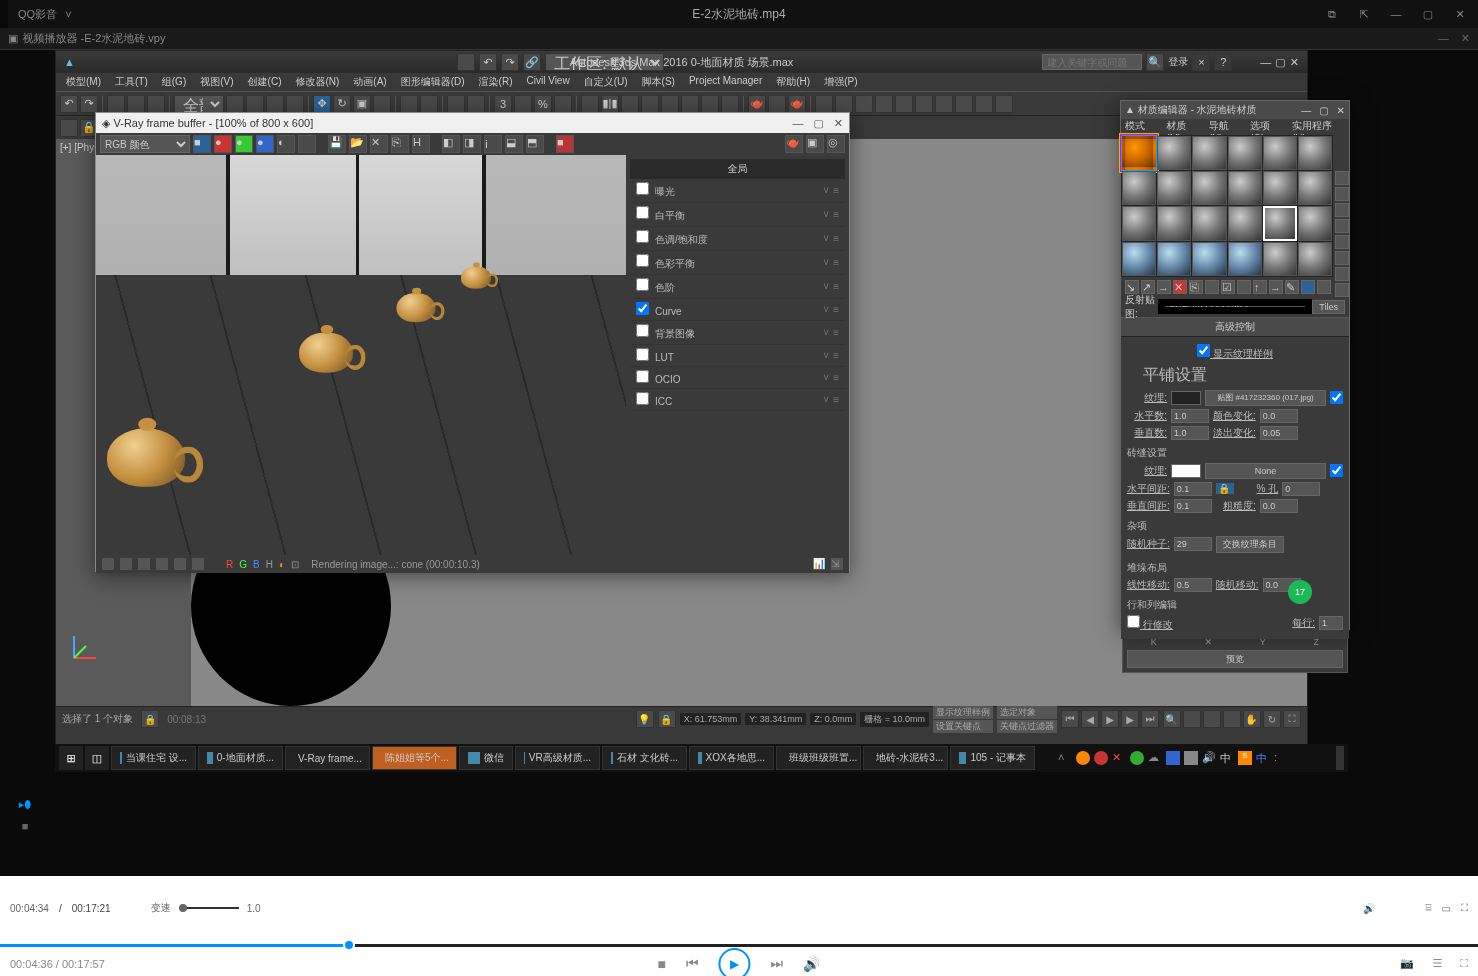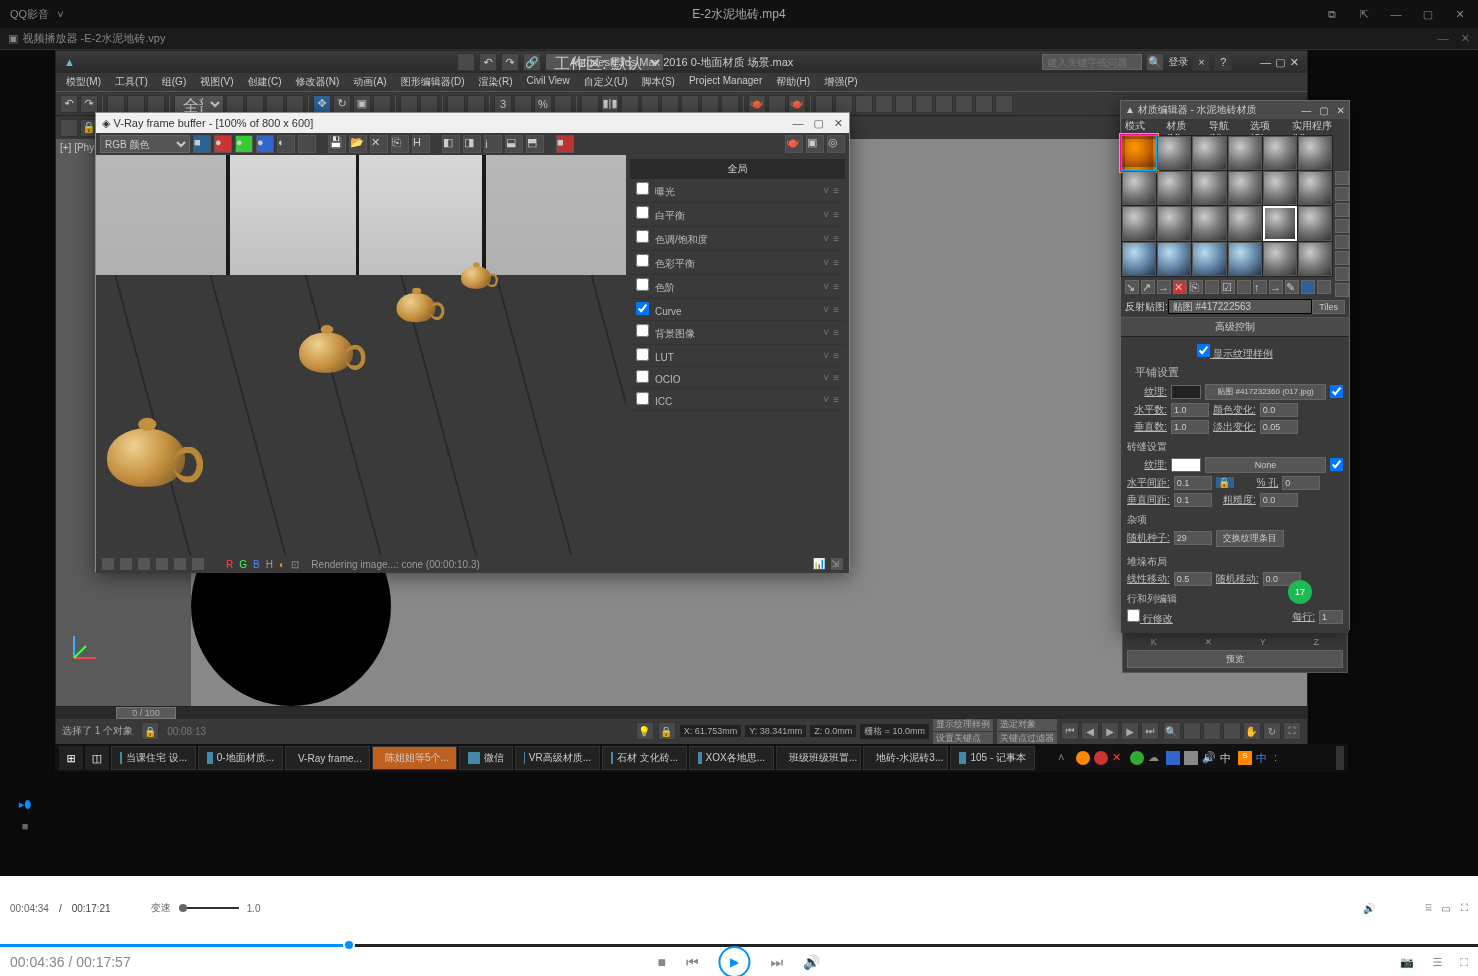--- a/index.html
+++ b/index.html
@@ -1,19 +1,19 @@
 <!DOCTYPE html>
 <html><head>
 <meta charset="utf-8">
 <style>
 * { margin: 0; padding: 0; box-sizing: border-box; font-family: "Microsoft YaHei", Arial, sans-serif; }
 body { background: #0a0a0a; color: #ccc; width: 1478px; height: 976px; overflow: hidden; position: relative; font-size: 11px; }
 
 
-.qq-top { height: 28px; background: #111; display: flex; align-items: center; padding: 0 10px; justify-content: space-between; }
+.qq-top { height: 28px; background: #111; display: flex; align-items: center; padding: 0 10px; justify-content: space-between; margin-left: 8px; }
 .qq-left { display: flex; align-items: center; gap: 8px; color: #888; }
 .qq-title { position: absolute; left: 50%; transform: translateX(-50%); color: #aaa; font-size: 12px; }
 .qq-right { display: flex; gap: 16px; color: #888; }
 .qq-icon { width: 16px; height: 16px; cursor: pointer; display: flex; align-items: center; justify-content: center; }
 
 
 .video-tab { height: 22px; background: #1a1a1a; display: flex; align-items: center; padding: 0 8px; color: #888; font-size: 11px; border-bottom: 1px solid #333; }
 
 
 .max-window { position: absolute; top: 50px; left: 55px; right: 170px; height: 695px; background: #444; border: 1px solid #222; }
@@ -75,21 +75,21 @@
 .mat-titlebar-icons { display: flex; gap: 8px; color: #ccc; }
 .mat-menu { height: 16px; display: flex; padding: 0 4px; gap: 8px; font-size: 10px; color: #ccc; }
 .mat-swatches { display: grid; grid-template-columns: repeat(6, 1fr); gap: 1px; background: #222; padding: 1px; }
 .mat-swatch { aspect-ratio: 1; background: radial-gradient(circle at 35% 30%, #ccc, #777, #333); border: 1px solid #555; }
 .mat-swatch.selected { border: 2px solid #fff; }
 .mat-swatch.colored { background: radial-gradient(circle at 35% 30%, #f90, #c60, #630); border: 3px dashed transparent; box-shadow: 0 0 0 1px #0af, 0 0 0 2px #f0a, 0 0 0 3px #fa0; }
 .mat-toolbar-v { position: absolute; right: 0; top: 34px; width: 16px; display: flex; flex-direction: column; gap: 2px; padding: 2px; }
 .mat-toolbar-h { height: 20px; display: flex; align-items: center; padding: 2px 4px; gap: 2px; background: #3a3a3a; }
 .mat-vb { width: 14px; height: 14px; background: #555; border: 1px solid #666; }
 .mat-name-row { height: 20px; display: flex; align-items: center; padding: 2px 4px; font-size: 10px; }
-.mat-name-row input { background: #555; border: 1px solid #000000; color: #ccc; font-size: 10px; height: 15px; flex: 1; padding: 0 4px; }
+.mat-name-row input { background: #555; border: 7px solid #000000; color: #ccc; font-size: 10px; height: 15px; flex: 1; padding: 0 4px; }
 .mat-btn-small { background: #555; border: 1px solid #666; color: #ccc; font-size: 9px; padding: 1px 6px; }
 .mat-rollout { background: #3a3a3a; }
 .mat-rollout-header { background: #4a4a4a; padding: 2px 4px; font-size: 10px; text-align: center; color: #ccc; border-top: 1px solid #555; border-bottom: 1px solid #222; }
 .mat-rollout-body { padding: 4px 6px; font-size: 10px; color: #bbb; }
 .mat-row { display: flex; align-items: center; gap: 4px; margin: 3px 0; }
 .mat-row label { min-width: 40px; text-align: right; text-decoration: underline; }
 .mat-spinner { width: 38px; height: 14px; background: #555; border: 1px solid #666; color: #ccc; font-size: 9px; padding: 0 2px; }
 .mat-btn-wide { flex: 1; height: 16px; background: #555; border: 1px solid #666; color: #ccc; font-size: 9px; text-align: center; line-height: 14px; }
 .mat-swatch-btn { width: 30px; height: 14px; background: #fff; border: 1px solid #666; }
 
@@ -113,21 +113,21 @@
 
 .qq-bottom { position: absolute; bottom: 0; left: 0; right: 0; height: 100px; background: #ffffff; }
 .qq-timebar { position: absolute; top: 25px; left: 10px; right: 10px; display: flex; align-items: center; gap: 10px; color: #666; font-size: 10px; }
 .qq-speed { display: flex; align-items: center; gap: 8px; }
 .qq-speed-track { width: 60px; height: 2px; background: #333; position: relative; }
 .qq-speed-thumb { position: absolute; left: 0; top: -3px; width: 8px; height: 8px; background: #666; border-radius: 50%; }
 .qq-progress { position: absolute; top: 68px; left: 0; right: 0; height: 3px; background: #222; }
 .qq-progress-fill { height: 100%; width: 23.6%; background: #0090ff; position: relative; }
 .qq-progress-thumb { position: absolute; right: -6px; top: -5px; width: 12px; height: 12px; background: #0090ff; border-radius: 50%; border: 2px solid #fff; }
 .qq-controls { position: absolute; bottom: 6px; left: 10px; right: 10px; display: flex; align-items: center; }
-.qq-time { color: #888; font-size: 14px; }
+.qq-time { color: #888; font-size: 11px; }
 .qq-center-controls { position: absolute; left: 50%; transform: translateX(-50%); display: flex; gap: 20px; align-items: center; }
 .qq-play-btn { width: 32px; height: 32px; border: 2px solid #0090ff; border-radius: 50%; display: flex; align-items: center; justify-content: center; color: #0090ff; font-size: 12px; }
 .qq-ctrl-btn { color: #888; font-size: 14px; cursor: pointer; }
 .qq-right-controls { margin-left: auto; display: flex; gap: 18px; color: #888; }
 .axis-gizmo { position: absolute; bottom: 40px; left: 10px; width: 40px; height: 40px; }
 .axis-gizmo svg { width: 100%; height: 100%; }
 
 .float-badge { position: absolute; right: 166px; top: 580px; width: 24px; height: 24px; background: #1db954; border-radius: 50%; z-index: 10; display: flex; align-items: center; justify-content: center; font-size: 9px; color: #fff; }
 .side-icons { position: absolute; left: 14px; top: 795px; width: 28px; display: flex; flex-direction: column; gap: 4px; }
 .side-icon { width: 22px; height: 18px; color: #0090ff; display: flex; align-items: center; justify-content: center; }
@@ -296,23 +296,20 @@
     <div class="axis-gizmo">
       <svg viewBox="0 0 40 40">
           <line x1="8" y1="32" x2="8" y2="10" stroke="#4af" stroke-width="2"></line>
           <line x1="8" y1="32" x2="30" y2="32" stroke="#f44" stroke-width="2"></line>
           <line x1="8" y1="32" x2="20" y2="20" stroke="#4f4" stroke-width="2"></line>
         </svg>
     </div>
   </div>
 
   <div class="max-bottom">
-    <div class="max-timeline">
-      <div class="max-timeline-slider">0 / 100</div>
-    </div>
     <div class="max-status-row">
       <span>选择了 1 个对象</span>
       <span class="tb-btn">🔒</span>
       <span style="color:#777">00:08:13</span>
       <span class="max-status-right">
         <span class="tb-btn">💡</span>
         <span class="tb-btn">🔒</span>
         <span class="max-coord">X: 61.753mm</span>
         <span class="max-coord">Y: 38.341mm</span>
         <span class="max-coord">Z: 0.0mm</span>
@@ -564,21 +561,21 @@
     <input type="text" value="贴图 #417222563" style="">
     <button class="mat-btn-small">Tiles</button>
   </div>
   <div class="mat-rollout">
     <div class="mat-rollout-header">高级控制</div>
     <div class="mat-rollout-body">
       <div class="mat-row" style="justify-content:center">
         <label><input type="checkbox" checked="" style=""> <span>显示纹理样例</span></label>
       </div>
 
-      <div style="font-size:11px;margin:4px 8px">平铺设置</div>
+      <div style="font-size:16px;margin:4px 16px">平铺设置</div>
       <div class="mat-row">
         <label>纹理:</label>
         <span class="mat-swatch-btn" style="background:#222"></span>
         <span class="mat-btn-wide" style="font-size:8px;overflow:hidden">贴图 #417232360 (017.jpg)</span>
         <input type="checkbox" checked="" style="">
       </div>
       <div class="mat-row">
         <label>水平数:</label>
         <input class="mat-spinner" value="1.0" style="">
         <label>颜色变化:</label>

